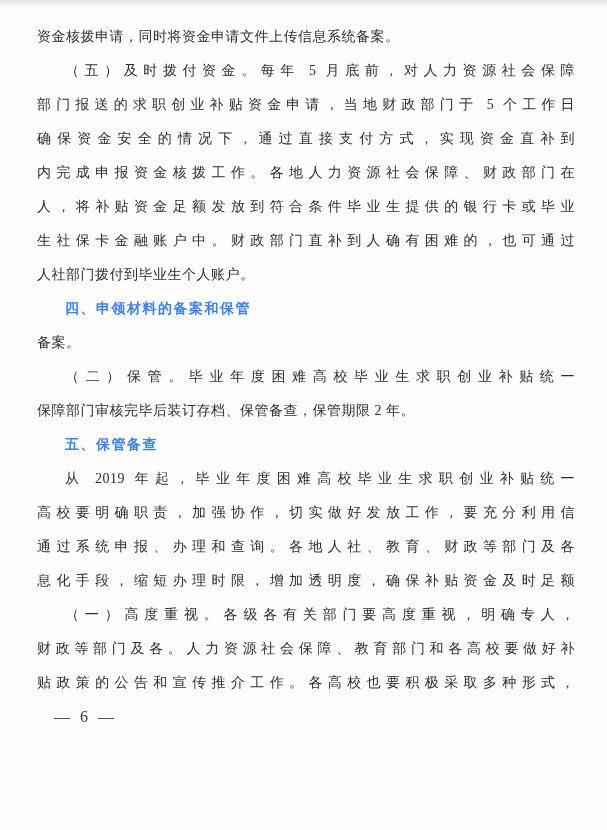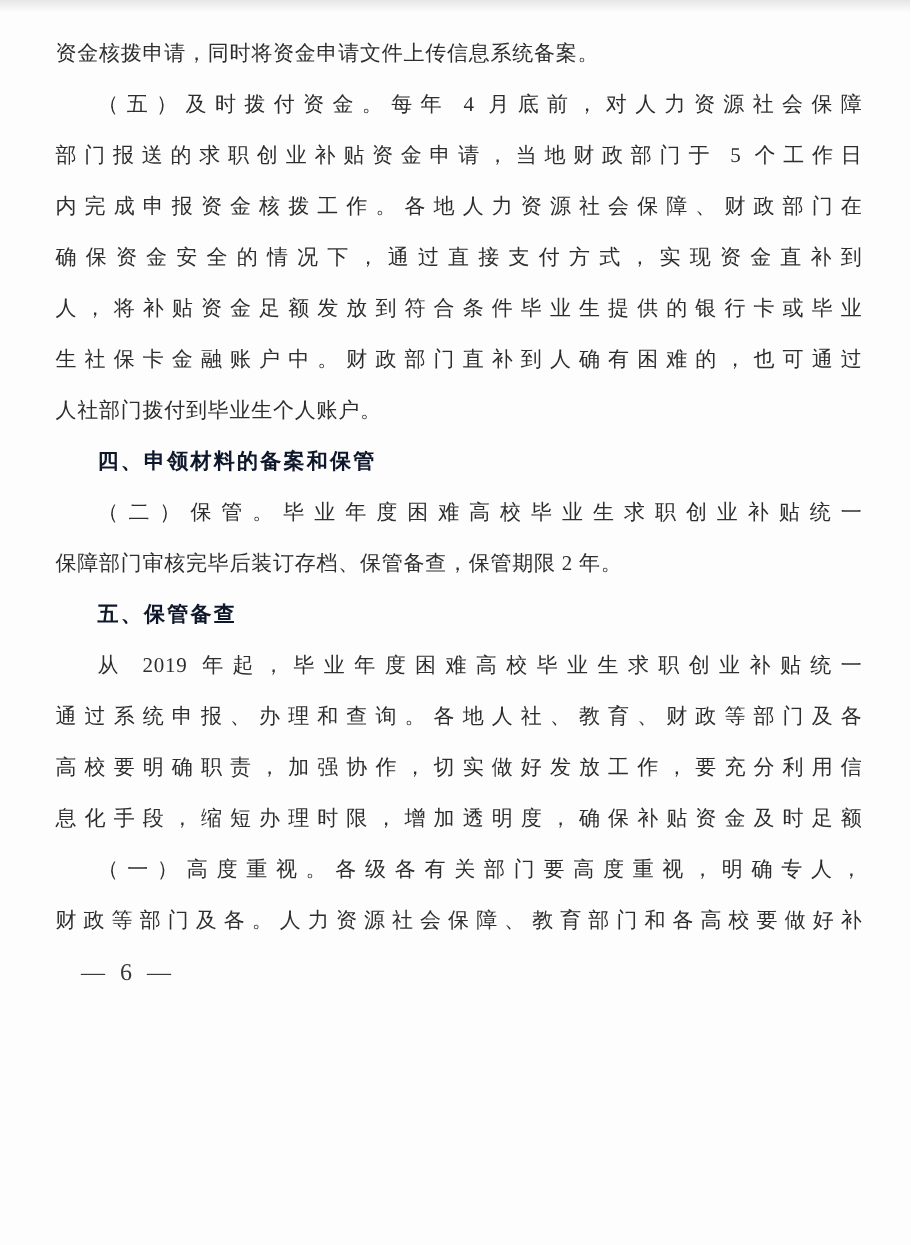--- a/index.html
+++ b/index.html
@@ -41,51 +41,53 @@
     text-align: justify;
     text-align-last: justify;
   }
   .indent {
     text-indent: 2em;
   }
   .heading {
     font-weight: bold;
     font-family: Liberation Serif, serif;
     letter-spacing: 1.5px;
-    color: #0f172a;
+    color: #3b82f6;
   }
   .footer-line {
     font-size: 16px;
     line-height: 34px;
     height: 34px;
     padding-left: 17px;
     letter-spacing: 3px;
     color: #3a3a3a;
   }
 </style>
 </head>
 <body>
 
 <div class="page">
   <div class="scan-edge"></div>
 
   <div class="text-area">
     <div class="line">资金核拨申请，同时将资金申请文件上传信息系统备案。</div>
-    <div class="line justify indent">（五）及时拨付资金。每年 4 月底前，对人力资源社会保障</div>
+    <div class="line justify indent">（五）及时拨付资金。每年 5 月底前，对人力资源社会保障</div>
     <div class="line justify">部门报送的求职创业补贴资金申请，当地财政部门于 5 个工作日</div>
+    <div class="line justify">确保资金安全的情况下，通过直接支付方式，实现资金直补到</div>
     <div class="line justify">内完成申报资金核拨工作。各地人力资源社会保障、财政部门在</div>
-    <div class="line justify">确保资金安全的情况下，通过直接支付方式，实现资金直补到</div>
     <div class="line justify">人，将补贴资金足额发放到符合条件毕业生提供的银行卡或毕业</div>
     <div class="line justify">生社保卡金融账户中。财政部门直补到人确有困难的，也可通过</div>
     <div class="line">人社部门拨付到毕业生个人账户。</div>
     <div class="line indent heading">四、申领材料的备案和保管</div>
+    <div class="line">备案。</div>
     <div class="line justify indent">（二）保管。毕业年度困难高校毕业生求职创业补贴统一</div>
     <div class="line">保障部门审核完毕后装订存档、保管备查，保管期限 2 年。</div>
     <div class="line indent heading">五、保管备查</div>
     <div class="line justify indent">从 2019 年起，毕业年度困难高校毕业生求职创业补贴统一</div>
+    <div class="line justify">高校要明确职责，加强协作，切实做好发放工作，要充分利用信</div>
     <div class="line justify">通过系统申报、办理和查询。各地人社、教育、财政等部门及各</div>
-    <div class="line justify">高校要明确职责，加强协作，切实做好发放工作，要充分利用信</div>
     <div class="line justify">息化手段，缩短办理时限，增加透明度，确保补贴资金及时足额</div>
     <div class="line justify indent">（一）高度重视。各级各有关部门要高度重视，明确专人，</div>
     <div class="line justify">财政等部门及各。人力资源社会保障、教育部门和各高校要做好补</div>
+    <div class="line justify">贴政策的公告和宣传推介工作。各高校也要积极采取多种形式，</div>
     <div class="footer-line">— 6 —</div>
   </div>
 </div>
 
 </body></html>

